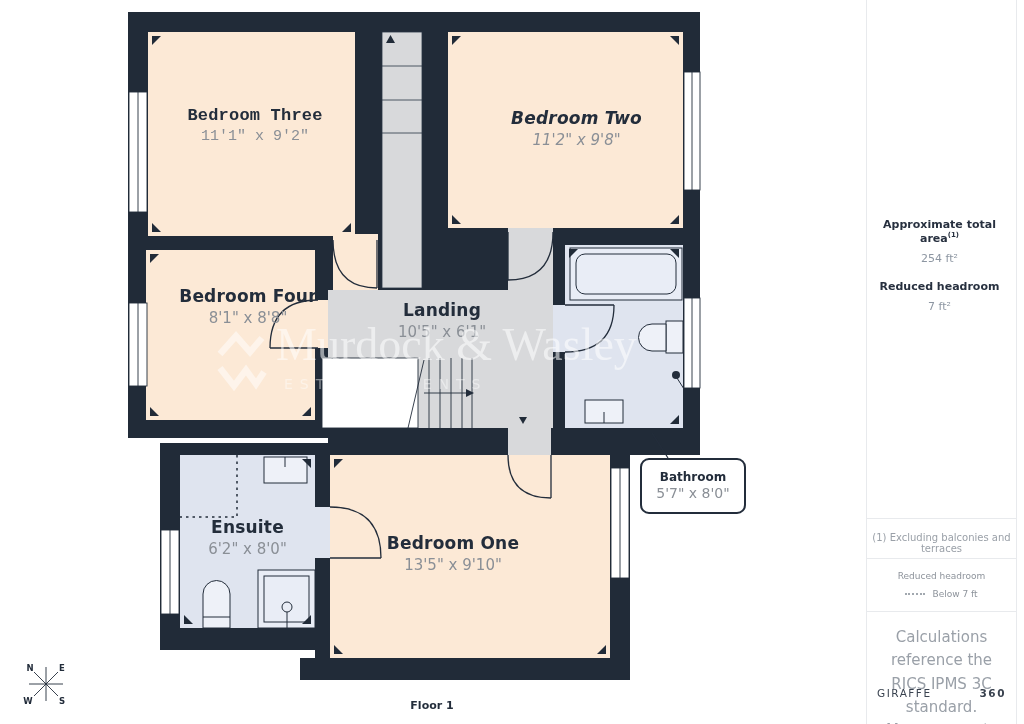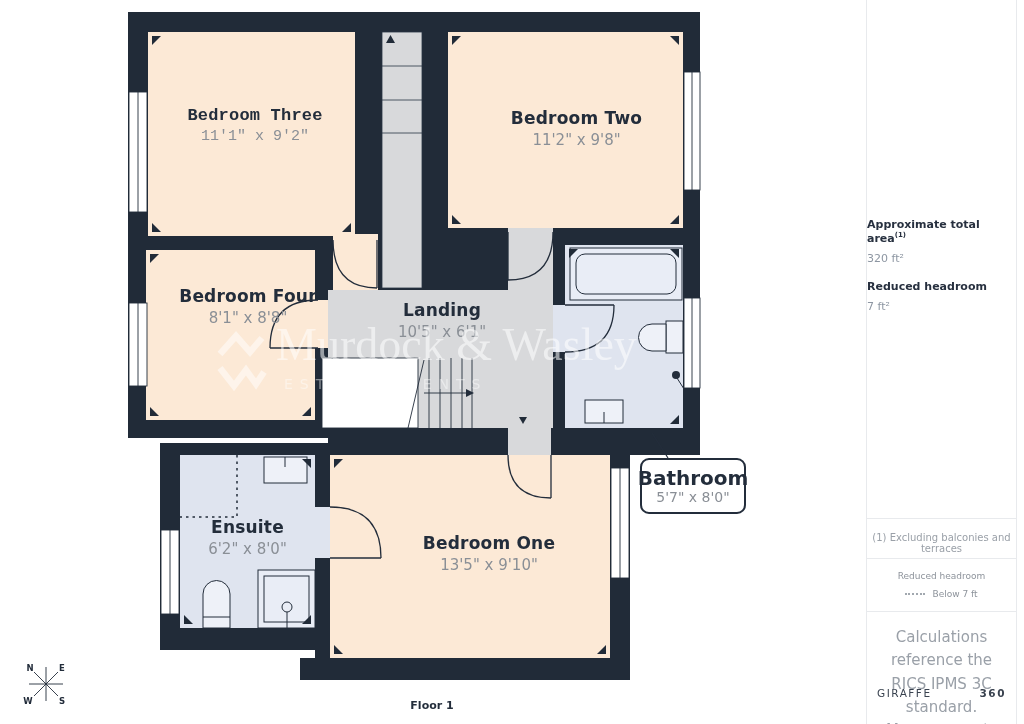--- a/index.html
+++ b/index.html
@@ -5,35 +5,35 @@
   html,body{margin:0;padding:0;background:#ffffff;}
   .stage{position:relative;width:1024px;height:724px;background:#ffffff;overflow:hidden;
          font-family:"DejaVu Sans","Liberation Sans",sans-serif;}
   .plan-svg{position:absolute;left:0;top:0;}
   .room-label{position:absolute;text-align:center;pointer-events:none;}
   .room-label .rname{font-size:17px;font-weight:bold;color:#232d3b;letter-spacing:.2px;}
   .room-label .rdims{font-size:15px;color:#8a8f96;margin-top:3px;}
   .callout{position:absolute;left:640px;top:458px;width:102px;height:52px;background:#ffffff;
            border:2px solid #232d3b;border-radius:9px;display:flex;flex-direction:column;
            align-items:center;justify-content:center;}
-  .callout .rname{font-size:20px;font-weight:bold;color:#232d3b;line-height:1.1;}
+  .callout .rname{font-size:12px;font-weight:bold;color:#232d3b;line-height:1.1;}
   .callout .rdims{font-size:14px;color:#8a8f96;}
   .floor-label{position:absolute;left:332px;top:699px;width:200px;text-align:center;
                font-size:11px;font-weight:bold;color:#232d3b;}
   
   .watermark{position:absolute;left:212px;top:318px;width:470px;height:86px;pointer-events:none;}
   .wm-text{position:absolute;left:64px;top:0px;font-family:Liberation Serif, serif;
            font-size:46px;color:rgba(255,255,255,0.55);white-space:nowrap;}
   .wm-sub{position:absolute;left:72px;top:58px;font-size:14px;letter-spacing:7px;
           color:rgba(255,255,255,0.45);white-space:nowrap;}
   .wm-logo{position:absolute;left:0px;top:8px;}
   
   .sidebar{position:absolute;left:866px;top:0;width:149px;height:724px;background:#ffffff;
            border-left:1px solid #e8eaed;border-right:1px solid #e8eaed;}
-  .side-stats{position:absolute;top:218px;left:0;right:4px;}
+  .side-stats{position:absolute;top:218px;left:0;right:4px;text-align:center;}
   .side-stats .h{font-size:11px;font-weight:bold;color:#27303f;}
   .side-stats .h sup{font-size:7px;}
   .side-stats .v{font-size:11px;color:#8d96a2;margin-top:7px;}
   .side-stats .h2{margin-top:15px;}
   .hline{position:absolute;left:0;right:0;height:1px;background:#e8eaed;}
   .note1{position:absolute;top:532px;left:0;right:0;text-align:center;font-size:10px;color:#9aa0a8;}
   .legend{position:absolute;top:571px;left:0;right:0;text-align:center;font-size:9px;color:#8d939b;}
   .legend .row2{margin-top:8px;}
   .dotline{display:inline-block;width:20px;border-top:2px dotted #a2a8af;vertical-align:middle;
            margin-right:7px;position:relative;top:-1px;}
@@ -194,37 +194,37 @@
         <text x="28" y="704">W</text>
         <text x="62" y="704">S</text>
       </g>
     </g>
   </svg>
 
   <div class="room-label" style="left:150px;top:106px;width:210px;font-family:Liberation Mono, monospace;">
     <div class="rname">Bedroom Three</div>
     <div class="rdims">11'1" x 9'2"</div>
   </div>
-  <div class="room-label" style="left:448px;top:108px;width:257px;">
+  <div class="room-label" style="left:448px;top:108px;width:257px;font-style:italic;">
     <div class="rname">Bedroom Two</div>
     <div class="rdims">11'2" x 9'8"</div>
   </div>
   <div class="room-label" style="left:146px;top:286px;width:172px;margin-left:16px;">
     <div class="rname">Bedroom Four</div>
     <div class="rdims">8'1" x 8'8"</div>
   </div>
   <div class="room-label" style="left:328px;top:300px;width:228px;">
     <div class="rname">Landing</div>
     <div class="rdims">10'5" x 6'1"</div>
   </div>
   <div class="room-label" style="left:180px;top:517px;width:135px;">
     <div class="rname">Ensuite</div>
     <div class="rdims">6'2" x 8'0"</div>
   </div>
-  <div class="room-label" style="left:330px;top:533px;width:246px;padding-left:36px;">
+  <div class="room-label" style="left:330px;top:533px;width:246px;">
     <div class="rname">Bedroom One</div>
     <div class="rdims">13'5" x 9'10"</div>
   </div>
 
   <div class="callout">
     <div class="rname">Bathroom</div>
     <div class="rdims">5'7" x 8'0"</div>
   </div>
 
   <div class="watermark">
@@ -236,21 +236,21 @@
     </svg>
     <div class="wm-text">Murdock &amp; Wasley</div>
     <div class="wm-sub">ESTATE AGENTS</div>
   </div>
 
   <div class="floor-label">Floor 1</div>
 
   <div class="sidebar">
     <div class="side-stats">
       <div class="h"><span>Approximate total area</span><sup>(1)</sup></div>
-      <div class="v">320 ft²</div>
+      <div class="v">254 ft²</div>
       <div class="h h2">Reduced headroom</div>
       <div class="v">7 ft²</div>
     </div>
 
     <div class="hline" style="top:518px;"></div>
     <div class="note1">(1) Excluding balconies and terraces</div>
     <div class="hline" style="top:558px;"></div>
 
     <div class="legend">
       <div>Reduced headroom</div>

